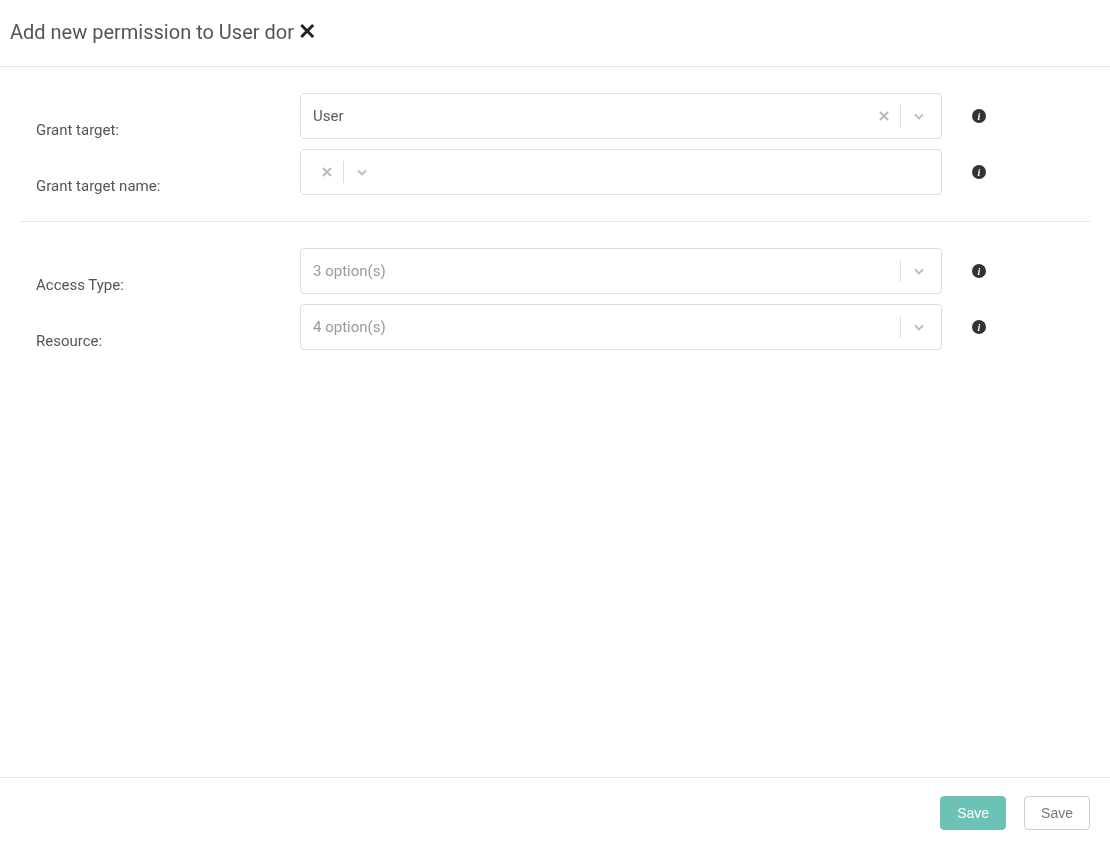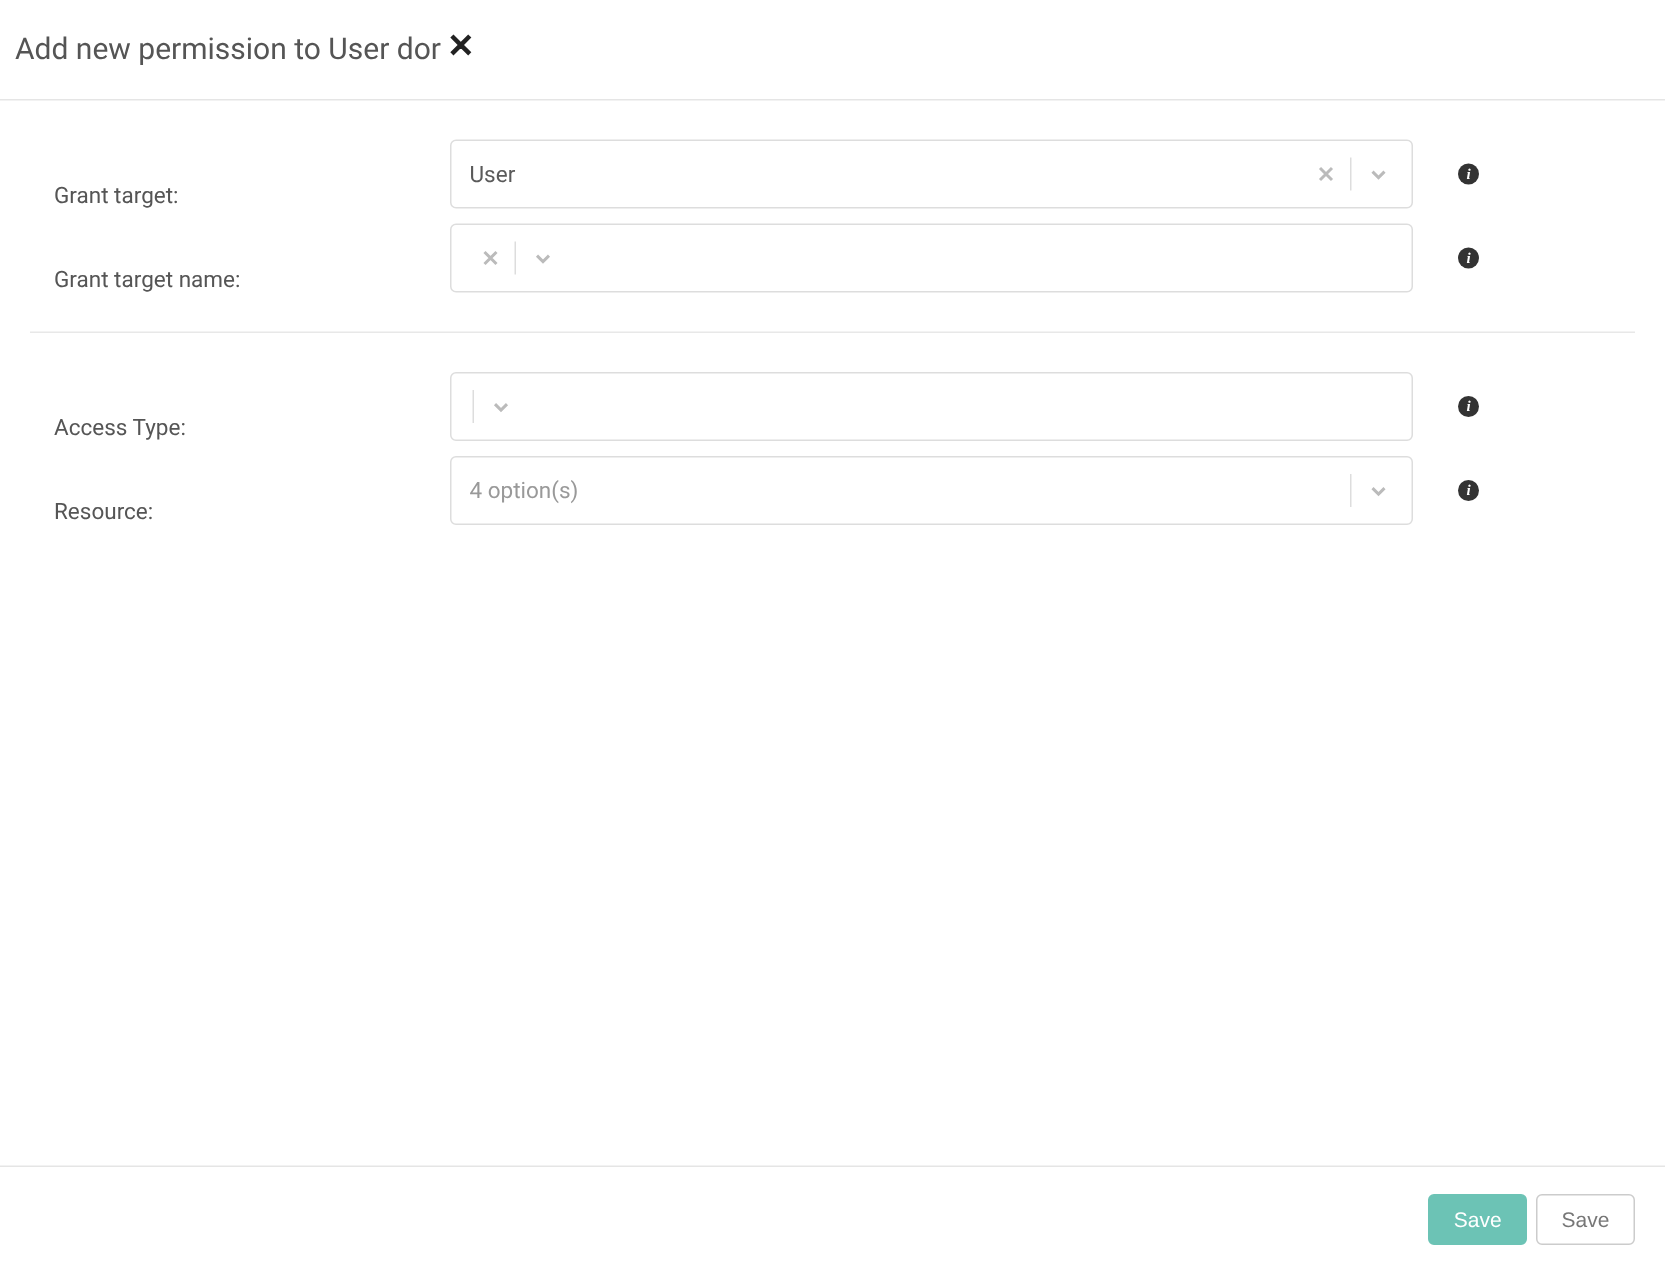--- a/index.html
+++ b/index.html
@@ -140,21 +140,21 @@
     }
     .modal-footer {
       position: absolute;
       bottom: 0;
       left: 0;
       right: 0;
       border-top: 1px solid #e5e5e5;
       padding: 18px 20px;
       display: flex;
       justify-content: flex-end;
-      gap: 6px;
+      gap: 18px;
     }
     .btn {
       height: 34px;
       padding: 0 16px;
       border-radius: 4px;
       font-size: 14px;
       cursor: pointer;
       border: 1px solid transparent;
       display: inline-flex;
       align-items: center;
@@ -225,20 +225,21 @@
       <div class="info-icon">i</div>
     </div>
   </div>
 
   <hr class="section-divider">
 
   <div class="form-row">
     <div class="form-label">Access Type:</div>
     <div class="select-wrapper">
       <div class="select-control">
+        <div class="select-placeholder">3 option(s)</div>
         <div class="select-indicators">
           <div class="indicator-sep"></div>
           <div class="chevron">
             <svg viewBox="0 0 20 20">
                 <path d="M5 8 L10 13 L15 8"></path>
               </svg>
           </div>
         </div>
       </div>
       <div class="info-icon">i</div>

